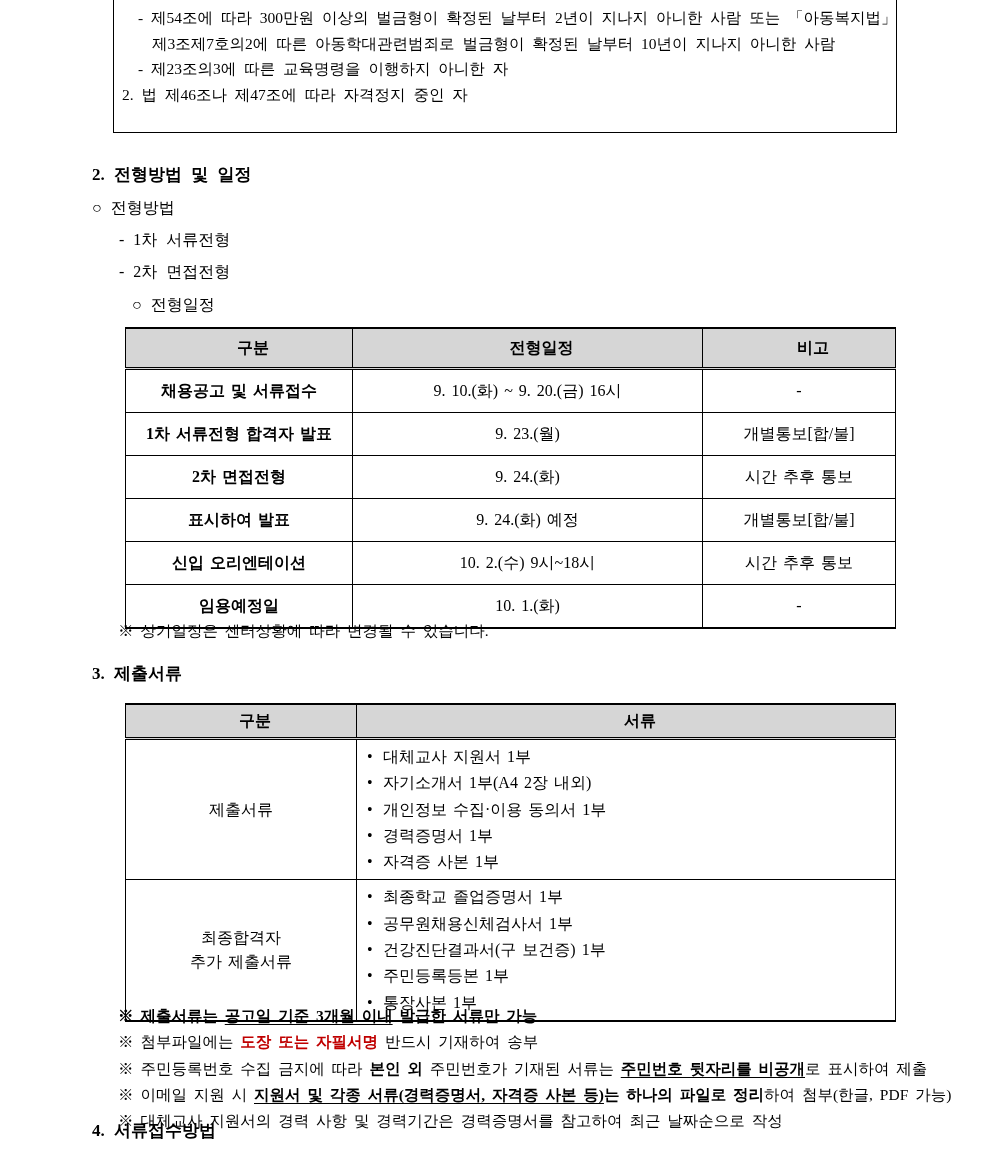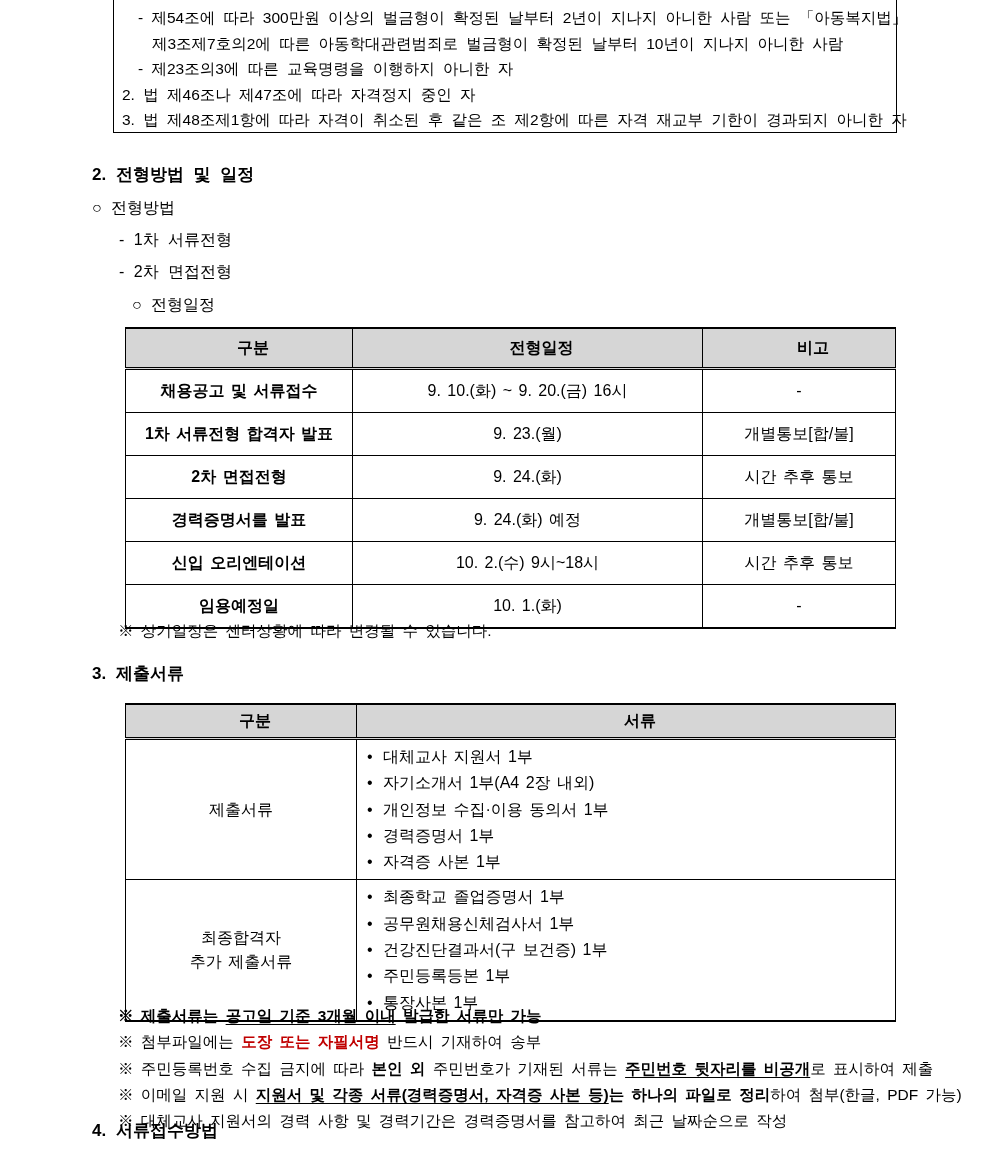--- a/index.html
+++ b/index.html
@@ -4,21 +4,21 @@
 <style>
   :root{
     --red:#c00000;
     --th-bg:#d6d6d6;
   }
   html,body{margin:0;padding:0;background:#fff;}
   .page{
     position:relative;
     width:992px;height:1156px;
     background:#fff;color:#000;
-    font-family:Liberation Sans, sans-serif;
+    font-family:Liberation Serif, serif;
     overflow:hidden;
   }
   
   .intro-box{
     position:absolute;left:113px;top:-8px;width:784px;height:141px;
     box-sizing:border-box;border:1px solid #000;
     padding:12px 14px 0 8px;
     font-size:15.5px;line-height:25.6px;word-spacing:4px;
     white-space:nowrap;
   }
@@ -74,21 +74,20 @@
 </head>
 <body>
 
 <div class="page">
 
   <div class="intro-box">
     <div class="intro-line ind1">- 제54조에 따라 300만원 이상의 벌금형이 확정된 날부터 2년이 지나지 아니한 사람 또는 「아동복지법」</div>
     <div class="intro-line ind2">제3조제7호의2에 따른 아동학대관련범죄로 벌금형이 확정된 날부터 10년이 지나지 아니한 사람</div>
     <div class="intro-line ind1">- 제23조의3에 따른 교육명령을 이행하지 아니한 자</div>
     <div class="intro-line ind0">2. 법 제46조나 제47조에 따라 자격정지 중인 자</div>
-    <div class="intro-line ind0">3. 법 제48조제1항에 따라 자격이 취소된 후 같은 조 제2항에 따른 자격 재교부 기한이 경과되지 아니한 자</div>
   </div>
 
   <div class="sec-title" style="top:163px;">2. 전형방법 및 일정</div>
   <div class="sub-line" style="left:92px;top:198px;">○ 전형방법</div>
   <div class="sub-line" style="left:119px;top:230px;">- 1차 서류전형</div>
   <div class="sub-line" style="left:119px;top:262px;">- 2차 면접전형</div>
   <div class="sub-line" style="left:92px;top:295px;margin-left:40px;">○ 전형일정</div>
 
   <table class="tbl" id="schedule-table" style="top:327px;">
     <colgroup>
@@ -111,21 +110,21 @@
       <td class="c0">1차 서류전형 합격자 발표</td>
       <td>9. 23.(월)</td>
       <td>개별통보[합/불]</td>
     </tr>
     <tr>
       <td class="c0">2차 면접전형</td>
       <td>9. 24.(화)</td>
       <td>시간 추후 통보</td>
     </tr>
     <tr>
-      <td class="c0">경력증명서를 발표</td>
+      <td class="c0">표시하여 발표</td>
       <td>9. 24.(화) 예정</td>
       <td>개별통보[합/불]</td>
     </tr>
     <tr>
       <td class="c0">신입 오리엔테이션</td>
       <td>10. 2.(수) 9시~18시</td>
       <td>시간 추후 통보</td>
     </tr>
     <tr>
       <td class="c0">임용예정일</td>

